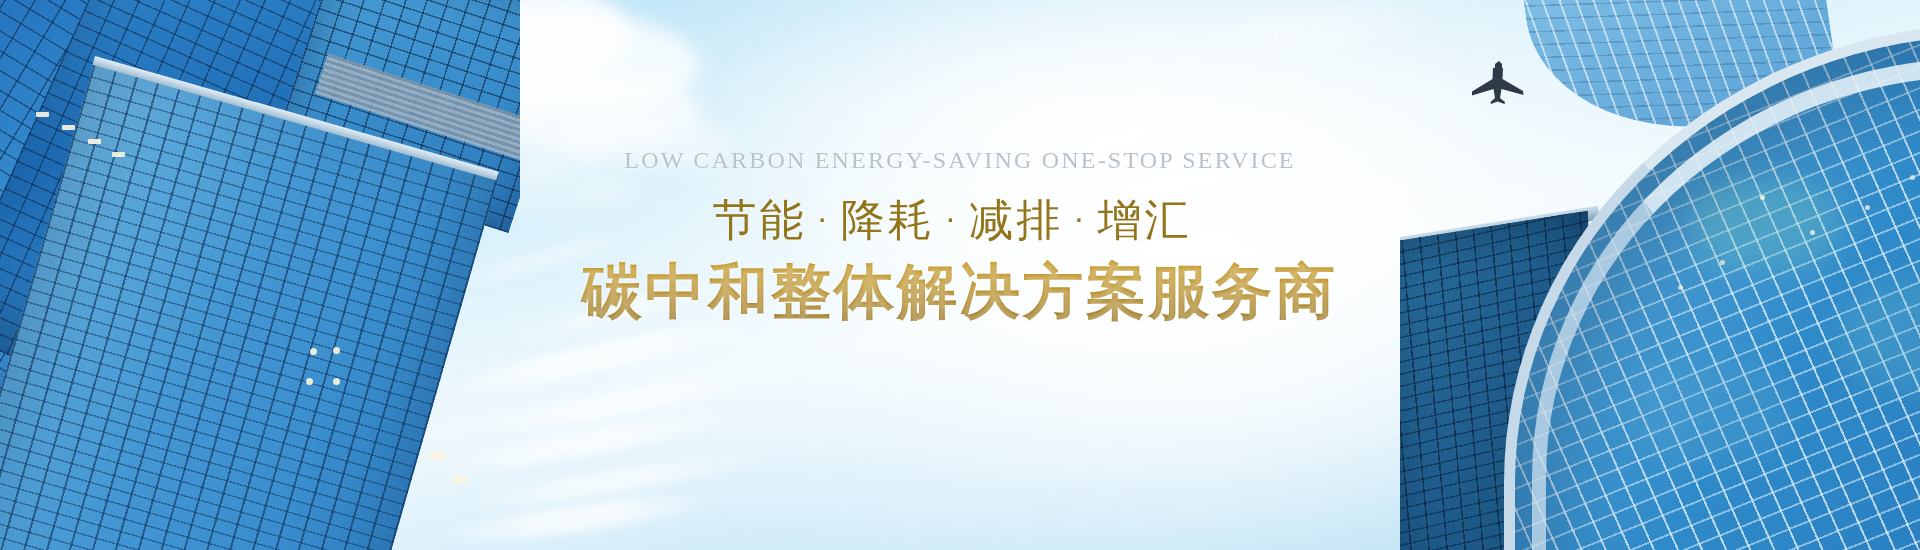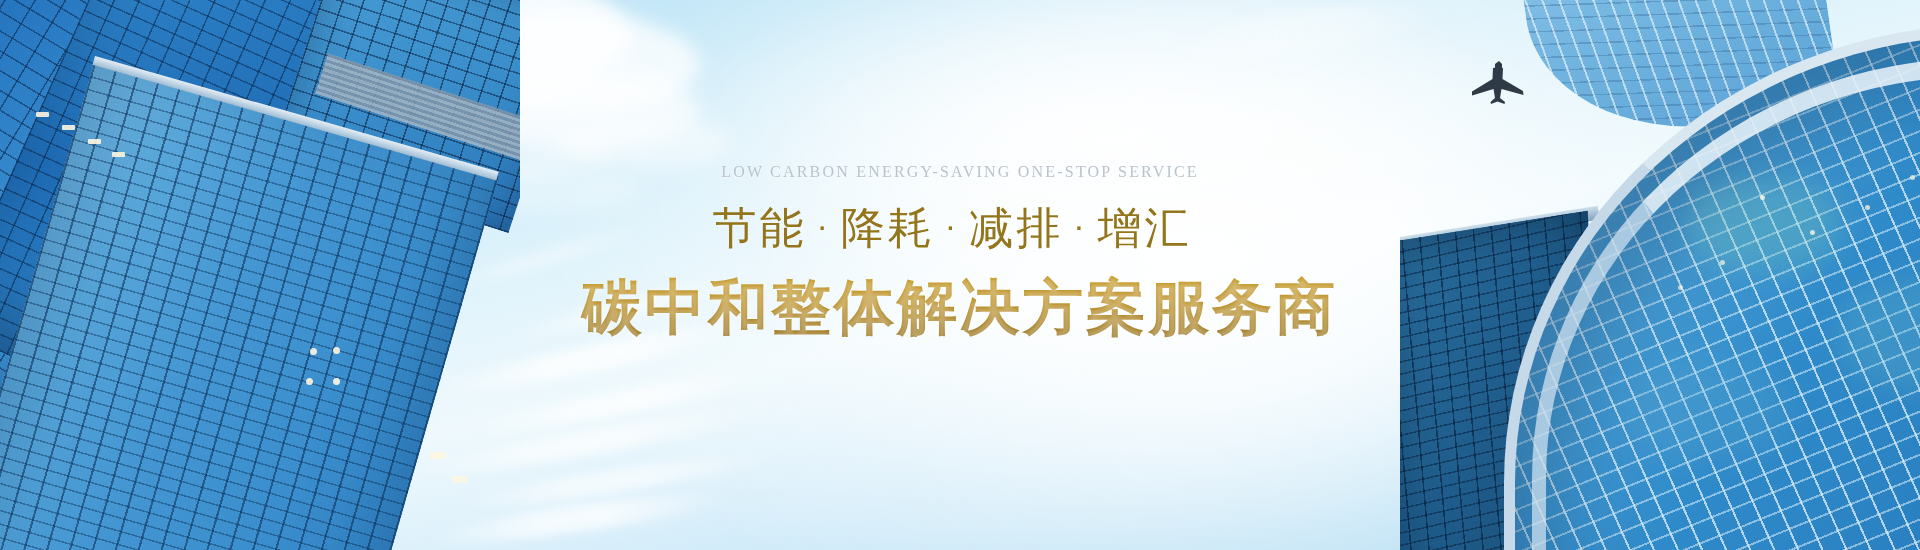--- a/index.html
+++ b/index.html
@@ -285,40 +285,40 @@
   
   .copy {
     position: absolute;
     left: 0; right: 0;
     top: 148px;
     text-align: center;
     pointer-events: none;
   }
   .eyebrow {
     font-family: "Liberation Serif", "DejaVu Serif", serif;
-    font-size: 16px;
+    font-size: 24px;
     letter-spacing: 2.2px;
     color: #b9c3cb;
     text-transform: uppercase;
     line-height: 1;
-    margin: 16px;
+    margin: 0;
     text-shadow: 0 1px 2px rgba(255,255,255,.7);
   }
   .sub {
     margin: 26px 16px 0 0;
     font-size: 44px;
     line-height: 1;
     letter-spacing: 3px;
     color: #93761c;
     font-weight: 400;
     text-shadow: 0 1px 3px rgba(255,255,255,.55);
   }
   .sub .dot { padding: 0 10px; font-size: 34px; vertical-align: 6px; }
   .headline {
-    margin: 26px 0 0 0;
+    margin: 18px 0 0 0;
     font-size: 60px;
     line-height: 1.05;
     letter-spacing: 3px;
     font-weight: bold;
     color: #b18a20;
     background: linear-gradient(180deg,#c79a27 0%, #b68a1e 45%, #96711a 100%);
     -webkit-background-clip: text;
     background-clip: text;
     -webkit-text-fill-color: transparent;
     text-shadow: 0 2px 4px rgba(255,255,255,.35);

